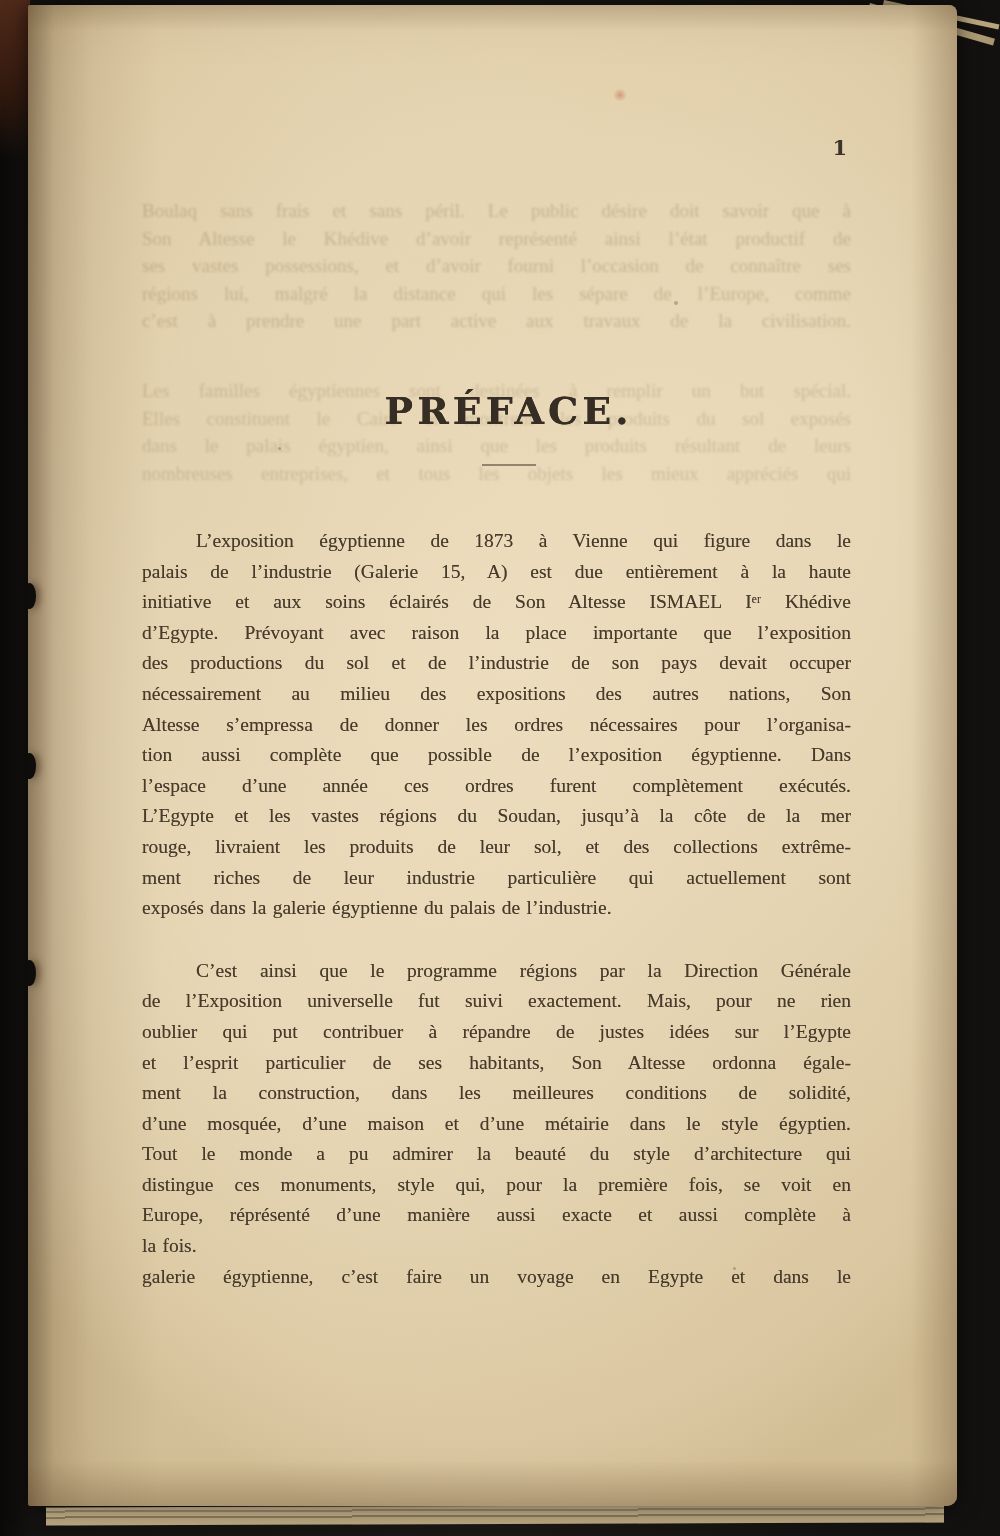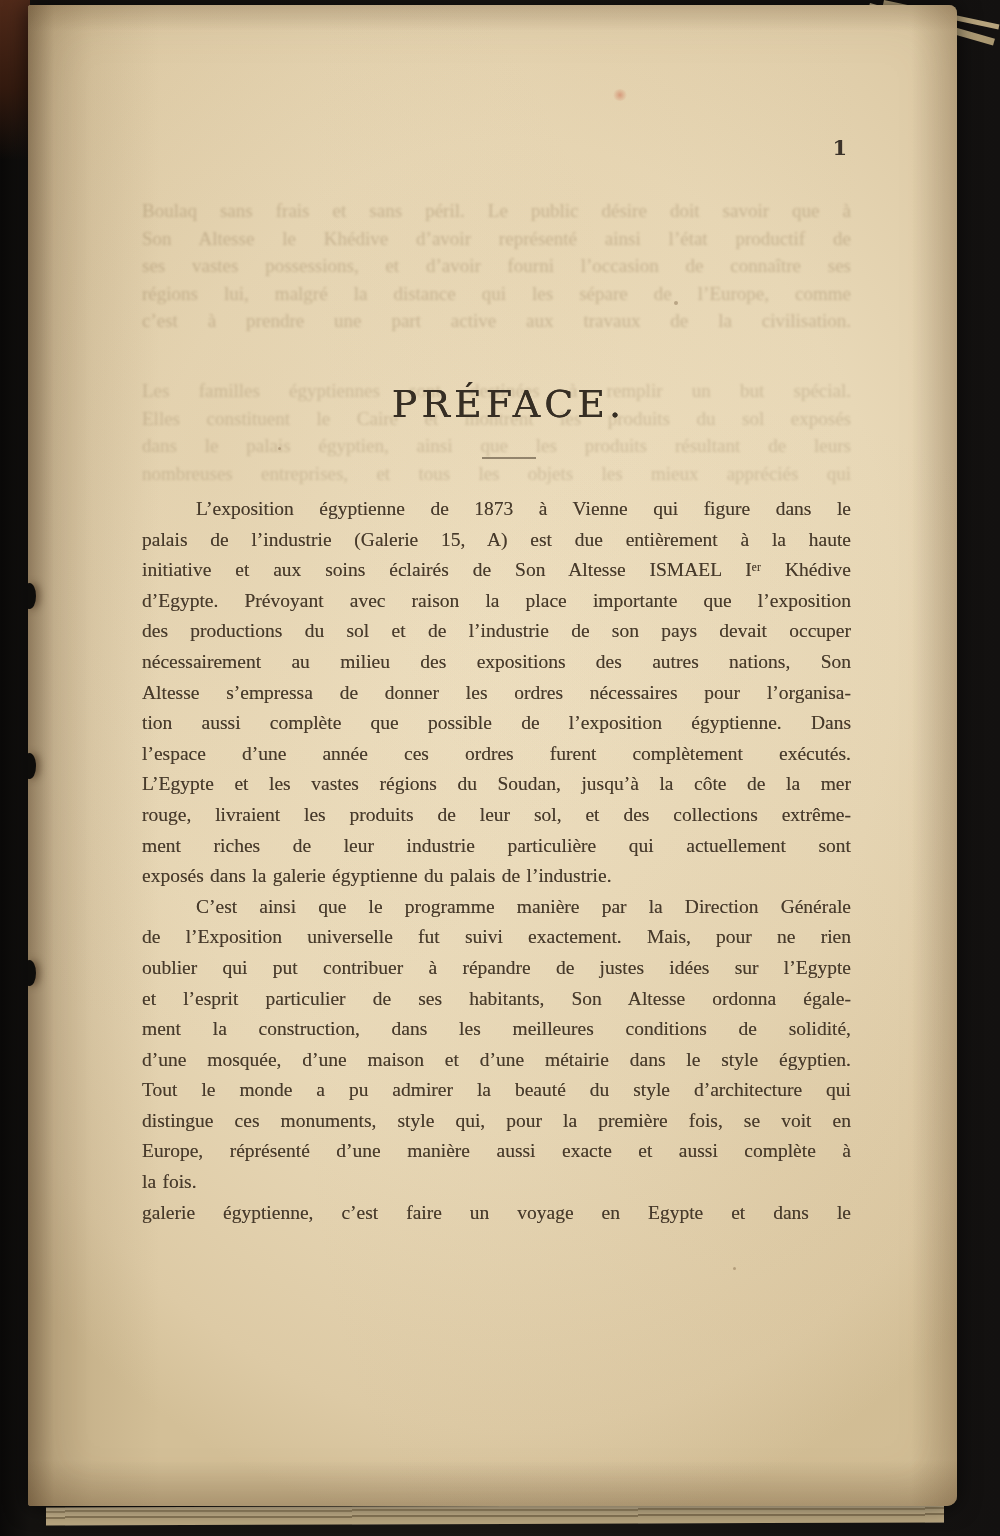--- a/index.html
+++ b/index.html
@@ -49,33 +49,33 @@
   .ghost{position:absolute;left:114px;width:709px;z-index:1;
     color:rgba(128,102,66,.30);filter:blur(1.2px);
     font-size:19px;line-height:27.5px;word-spacing:2px;}
   .ghost-top{top:192px;}
   .ghost-mid{top:372px;color:rgba(128,102,66,.25);}
   .gline{text-align:justify;text-align-last:justify;}
 
   .page-number{position:absolute;right:110px;top:130px;z-index:2;
     font-family:"DejaVu Serif",serif;font-weight:700;font-size:21px;color:#3c332a;}
   .title-wrap{position:absolute;left:114px;width:709px;top:372px;text-align:center;z-index:2;}
-  .title{margin:4px;display:block;transform:translateX(12px);
-    font-family:"DejaVu Serif",serif;font-weight:400;font-size:38px;line-height:46px;
+  .title{margin:11px;display:block;transform:translateX(12px);
+    font-family:"DejaVu Serif",serif;font-weight:700;font-size:38px;line-height:46px;
     letter-spacing:4px;color:#362e24;text-shadow:0 0 .5px #362e24;}
   .title-rule{width:54px;height:2px;margin:30px auto 0;transform:translateX(12px);
     background:rgba(75,62,45,.55);}
 
   .body-text{position:absolute;left:114px;width:709px;top:489px;z-index:2;
     font-size:19.5px;line-height:30.6px;color:#473a2b;word-spacing:1.5px;
     text-shadow:0 0 .4px rgba(71,58,43,.55);}
   .para{margin:0;}
   .line{text-align:justify;text-align-last:justify;}
   .line.last{text-align-last:left;}
-  .line.first{text-indent:54px;}
+  .line.first{text-indent:54px;margin-top:32px;}
 </style>
 </head>
 <body>
 
 <div class="scene">
   <div class="corner-board"></div>
   <div class="stack stack-a"></div>
   <div class="stack stack-b"></div>
   <div class="page-edges-bottom"></div>
 
@@ -113,21 +113,21 @@
           <div class="line">nécessairement au milieu des expositions des autres nations, Son</div>
           <div class="line">Altesse s’empressa de donner les ordres nécessaires pour l’organisa-</div>
           <div class="line">tion aussi complète que possible de l’exposition égyptienne. Dans</div>
           <div class="line">l’espace d’une année ces ordres furent complètement exécutés.</div>
           <div class="line">L’Egypte et les vastes régions du Soudan, jusqu’à la côte de la mer</div>
           <div class="line">rouge, livraient les produits de leur sol, et des collections extrême-</div>
           <div class="line">ment riches de leur industrie particulière qui actuellement sont</div>
           <div class="line last">exposés dans la galerie égyptienne du palais de l’industrie.</div>
         </div>
         <div class="para">
-          <div class="line first">C’est ainsi que le programme manière par la Direction Générale</div>
+          <div class="line first">C’est ainsi que le programme régions par la Direction Générale</div>
           <div class="line">de l’Exposition universelle fut suivi exactement. Mais, pour ne rien</div>
           <div class="line">oublier qui put contribuer à répandre de justes idées sur l’Egypte</div>
           <div class="line">et l’esprit particulier de ses habitants, Son Altesse ordonna égale-</div>
           <div class="line">ment la construction, dans les meilleures conditions de solidité,</div>
           <div class="line">d’une mosquée, d’une maison et d’une métairie dans le style égyptien.</div>
           <div class="line">Tout le monde a pu admirer la beauté du style d’architecture qui</div>
           <div class="line">distingue ces monuments, style qui, pour la première fois, se voit en</div>
           <div class="line">Europe, réprésenté d’une manière aussi exacte et aussi complète à</div>
           <div class="line last">la fois.</div>
         </div>

